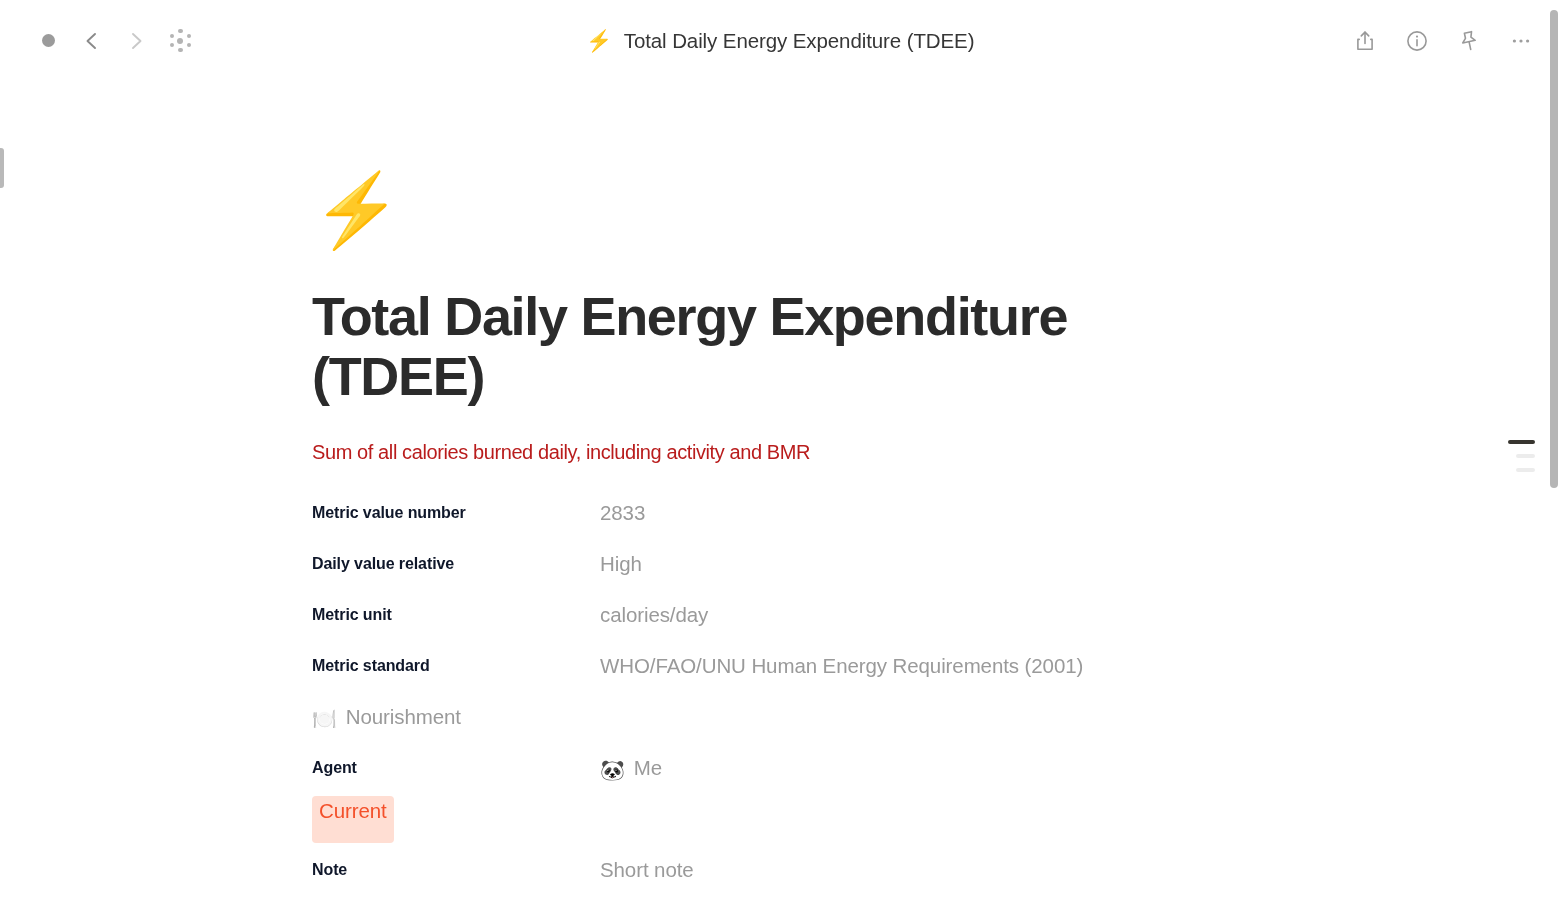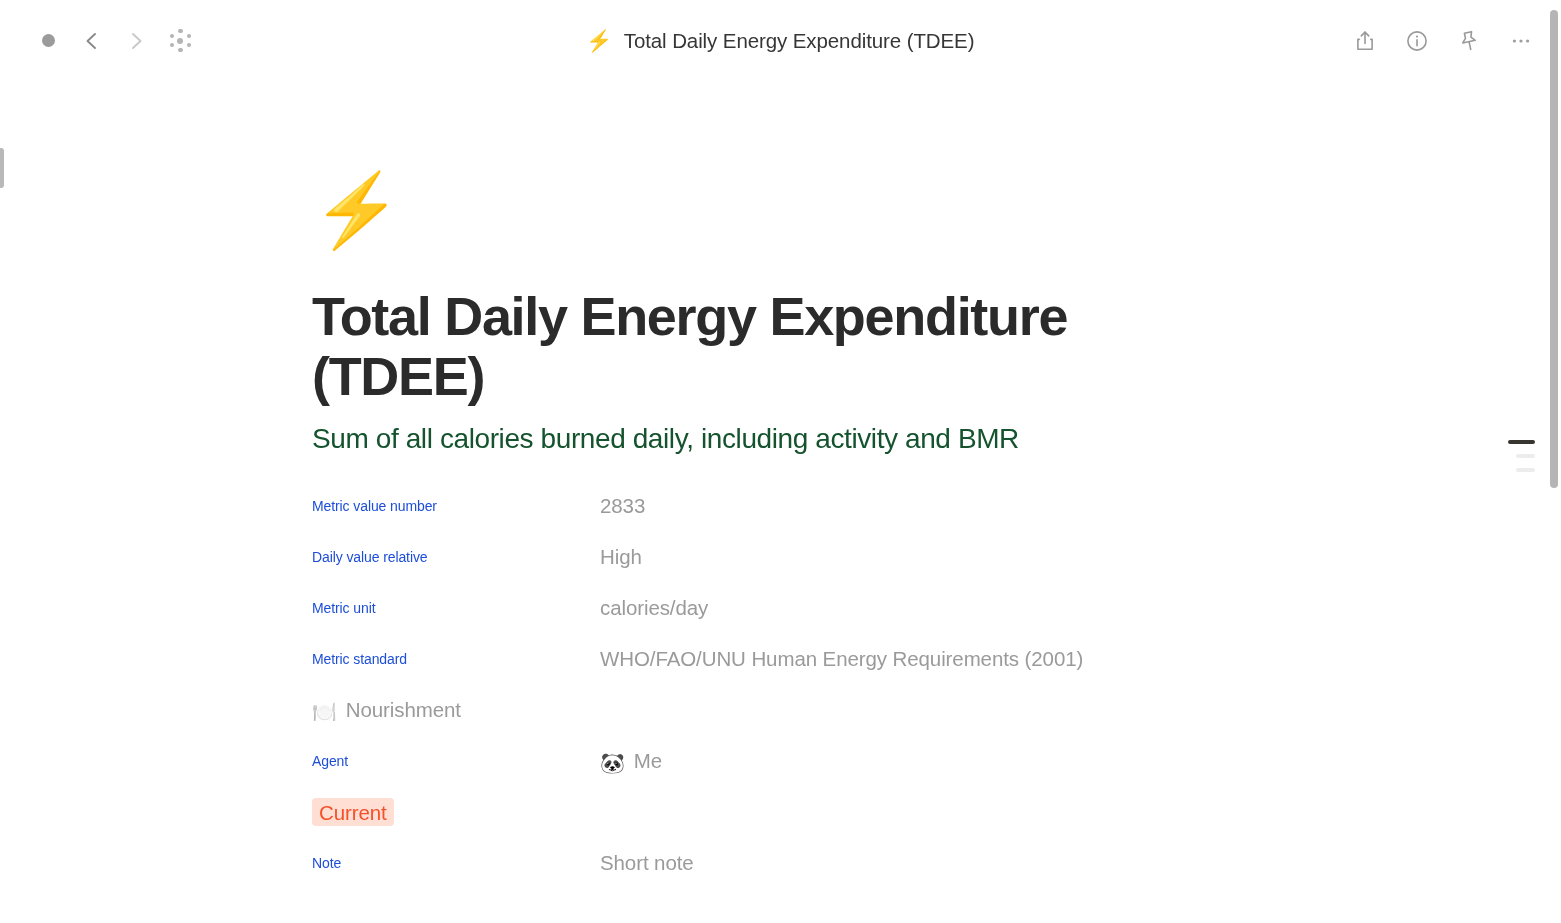--- a/index.html
+++ b/index.html
@@ -207,24 +207,24 @@
     font-size: 54px;
     line-height: 1.12;
     font-weight: bold;
     color: #2b2b2b;
     letter-spacing: -1.3px;
     max-width: 800px;
     cursor: text;
   }
 
   .page-subtitle {
-    margin-top: 14px;
-    font-size: 28px;
+    margin-top: 32px;
+    font-size: 20px;
     line-height: 1.3;
-    color: #14532d;
+    color: #b91c1c;
     letter-spacing: -0.4px;
     cursor: text;
   }
 
   
   .props {
     margin-top: 23px;
     display: flex;
     flex-direction: column;
   }
@@ -232,45 +232,46 @@
   .prop-row {
     display: flex;
     align-items: center;
     height: 51px;
     cursor: pointer;
   }
 
   .prop-label {
     width: 288px;
     flex: 0 0 288px;
-    font-size: 14px;
-    color: #1d4ed8;
+    font-size: 16px;
+    color: #0f172a;
     letter-spacing: -0.1px;
     white-space: nowrap;
+    font-weight: bold;
   }
 
   .prop-value {
     font-size: 20.5px;
     color: #9a9a9a;
     letter-spacing: -0.1px;
     white-space: nowrap;
     display: flex;
     align-items: flex-end;
     gap: 9px;
   }
 
   .prop-emoji {
     font-size: 20px;
     line-height: 1;
     display: inline-block;
   }
 
   .tag {
     display: inline-block;
-    padding: 2px 7px 1px 7px;
+    padding: 2px 7px 20px 7px;
     border-radius: 4px;
     font-size: 20.5px;
     line-height: 1.22;
     background: #ffded3;
     color: #f4502a;
     letter-spacing: -0.1px;
   }
 </style>
 </head>
 <body>

